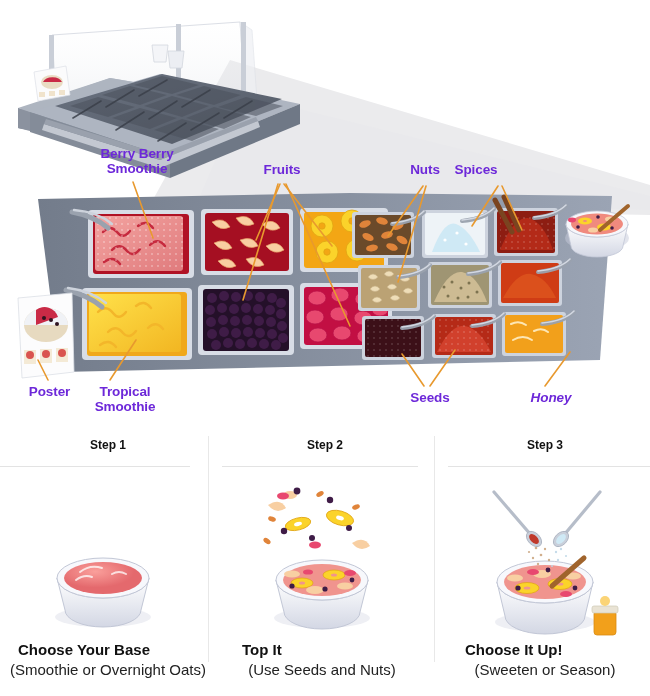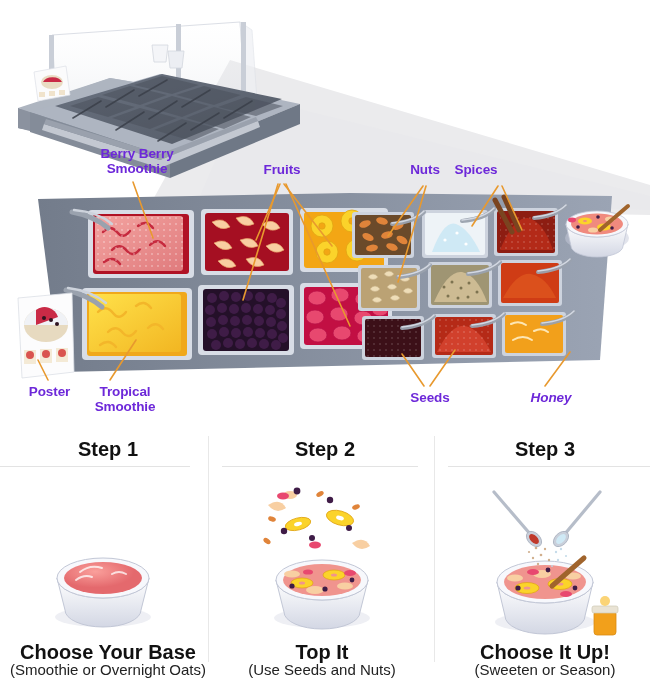--- a/index.html
+++ b/index.html
@@ -2,22 +2,22 @@
 <html><head>
 <meta charset="utf-8">
 <style>
   html,body{margin:0;padding:0;background:#ffffff;}
   body{width:650px;height:696px;position:relative;overflow:hidden;
        font-family:"Liberation Sans", sans-serif;color:#1a1a1a;}
   #stage{position:absolute;left:0;top:0;width:650px;height:696px;}
   svg.layer{position:absolute;left:0;top:0;width:650px;height:696px;}
   .calloutLabel{position:absolute;font-weight:bold;font-size:13.5px;line-height:15px;
                 text-align:center;color:#6d28d9;letter-spacing:-0.1px;}
-  .stepTitle{position:absolute;font-weight:bold;font-size:20px;text-align:center;color:#111;}
-  .stepCapMain{position:absolute;font-weight:bold;font-size:20px;text-align:center;color:#111;}
+  .stepTitle{position:absolute;font-weight:bold;font-size:12px;text-align:center;color:#111;}
+  .stepCapMain{position:absolute;font-weight:bold;font-size:15px;color:#111;}
   .stepCapSub{position:absolute;font-size:15px;text-align:center;color:#222;}
   .hr{position:absolute;height:1px;background:#e3e3e3;}
   .vr{position:absolute;width:1px;background:#e8e8e8;}
 </style>
 </head>
 <body>
 
 <div id="stage">
 
   <svg class="layer" viewBox="0 0 650 696">

